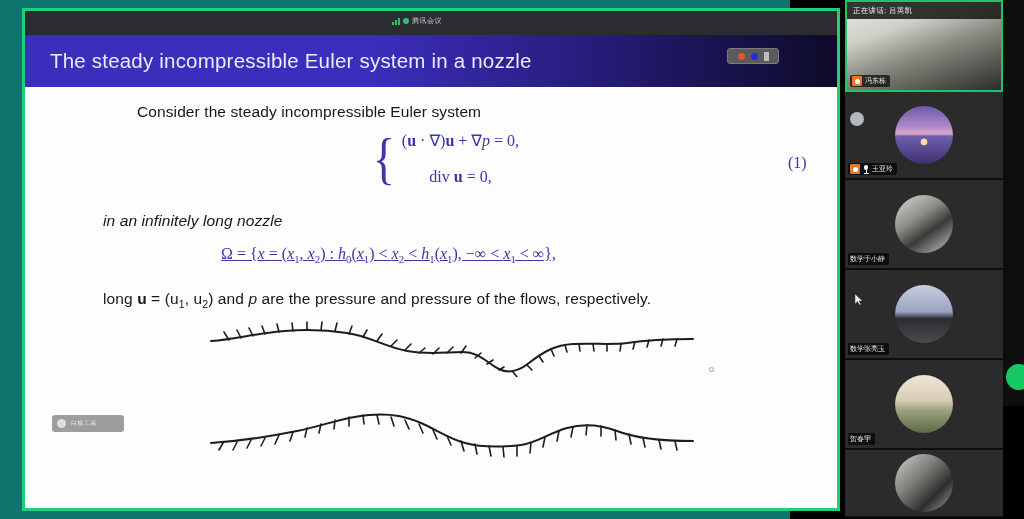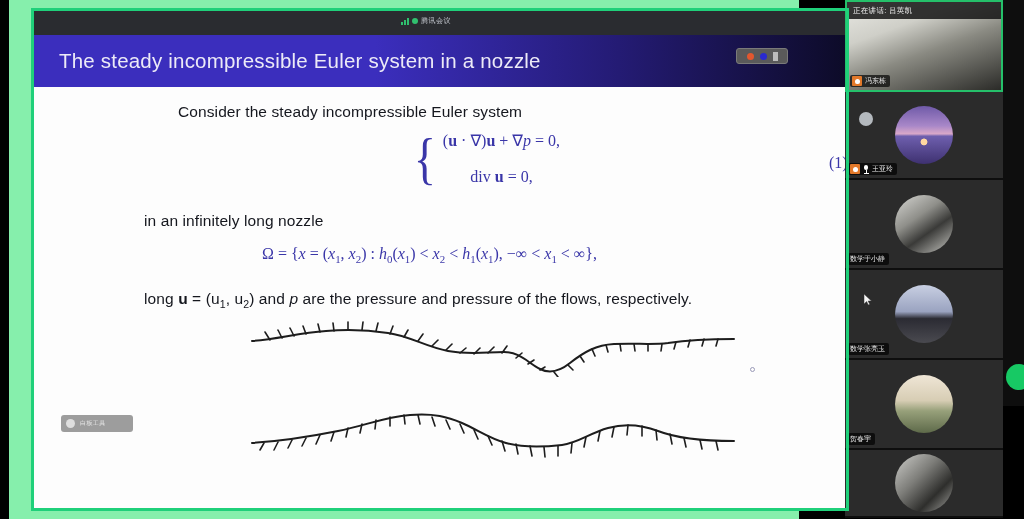--- a/index.html
+++ b/index.html
@@ -3,22 +3,22 @@
 <meta charset="utf-8">
 <style>
   * { margin:0; padding:0; box-sizing:border-box; }
   html,body { width:1024px; height:519px; overflow:hidden; background:#000; }
   body { font-family:"Liberation Sans", sans-serif; }
 
   #root { position:relative; width:1024px; height:519px; background:#000; }
 
   
   .stage {
-    position:absolute; left:9px; top:0; width:790px; height:519px;
-    background:#86efac;
+    position:absolute; left:0; top:0; width:790px; height:519px;
+    background:#0f766e;
   }
   .share-inner {
     position:absolute; left:22px; top:8px; width:818px; height:503px;
     background:#25272b;
   }
   
   .share-border {
     position:absolute; left:22px; top:8px; width:818px; height:503px;
     border:3px solid #1fd07a; pointer-events:none; z-index:40;
   }
@@ -57,45 +57,45 @@
   .hdr-widget {
     position:absolute; right:58px; top:13px;
     width:52px; height:16px; border-radius:3px;
     background:#5a5a5a; border:1px solid #7a7a7a;
     display:flex; align-items:center; justify-content:center; gap:6px;
   }
   .hdr-widget .b1 { width:7px; height:7px; border-radius:50%; background:#e2572f; }
   .hdr-widget .b2 { width:7px; height:7px; border-radius:50%; background:#2a2ad0; }
   .hdr-widget .b3 { width:5px; height:9px; background:#bcbcbc; }
 
-  .slide-body { position:relative; height:421px; color:#14161d;margin-left:32px; }
+  .slide-body { position:relative; height:421px; color:#14161d; }
 
   .txt { font-size:15.5px; color:#15171e; letter-spacing:.1px; }
   .italic { font-style:italic; }
   .bold { font-weight:700; }
   sub { font-size:.68em; }
 
   .line-consider { position:absolute; left:112px; top:16px; }
-  .line-nozzle   { position:absolute; left:78px;  top:125px; }
+  .line-nozzle   { position:absolute; left:78px;  top:125px;font-style:italic; }
   .line-where    { position:absolute; left:78px;  top:203px; }
 
   .eqn-block { position:absolute; left:345px; top:44px; display:flex; align-items:center; }
   .brace {
     font-size:58px; line-height:52px; color:#3a36a8; font-weight:300;
     font-family:"Liberation Serif", serif; margin-right:4px; transform:scaleX(.8);
   }
   .eqn-rows { display:flex; flex-direction:column; gap:18px;align-items:center; }
   .eqn-row { font-size:16px; color:#3a36a8; font-family:"Liberation Serif", serif; white-space:nowrap; }
   .eqn-num {
     position:absolute; left:763px; top:67px; font-size:16px; color:#3a36a8;
     font-family:"Liberation Serif", serif;
   }
   .omega-line {
     position:absolute; left:196px; top:158px;
-    font-size:16px; color:#3a36a8; font-family:"Liberation Serif", serif; white-space:nowrap;
+    font-size:16px; color:#3a36a8; font-family:"Liberation Serif", serif; white-space:nowrap;text-decoration:underline;
   }
   .omega-dot {
     position:absolute; left:684px; top:280px; width:5px; height:5px;
     border:1px solid #9a9ab8; border-radius:50%;
   }
 
   
   .nozzle-top  { position:absolute; left:182px; top:232px; }
   .nozzle-bot  { position:absolute; left:182px; top:316px; }
 

